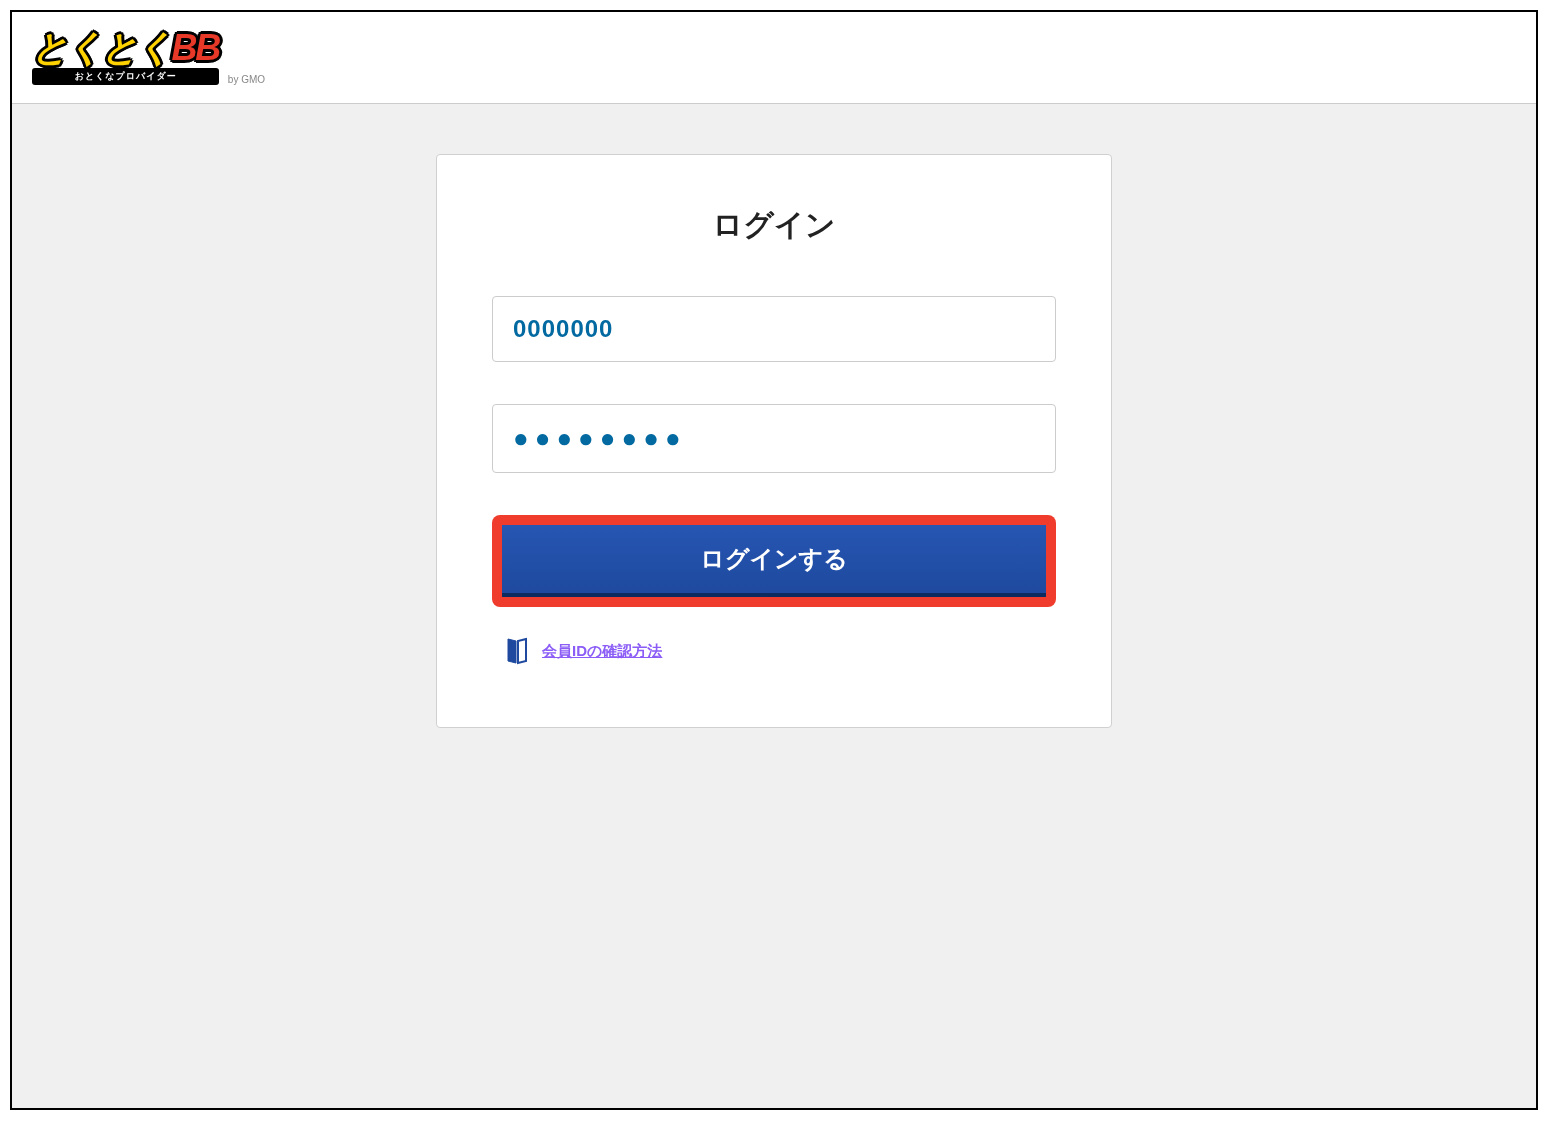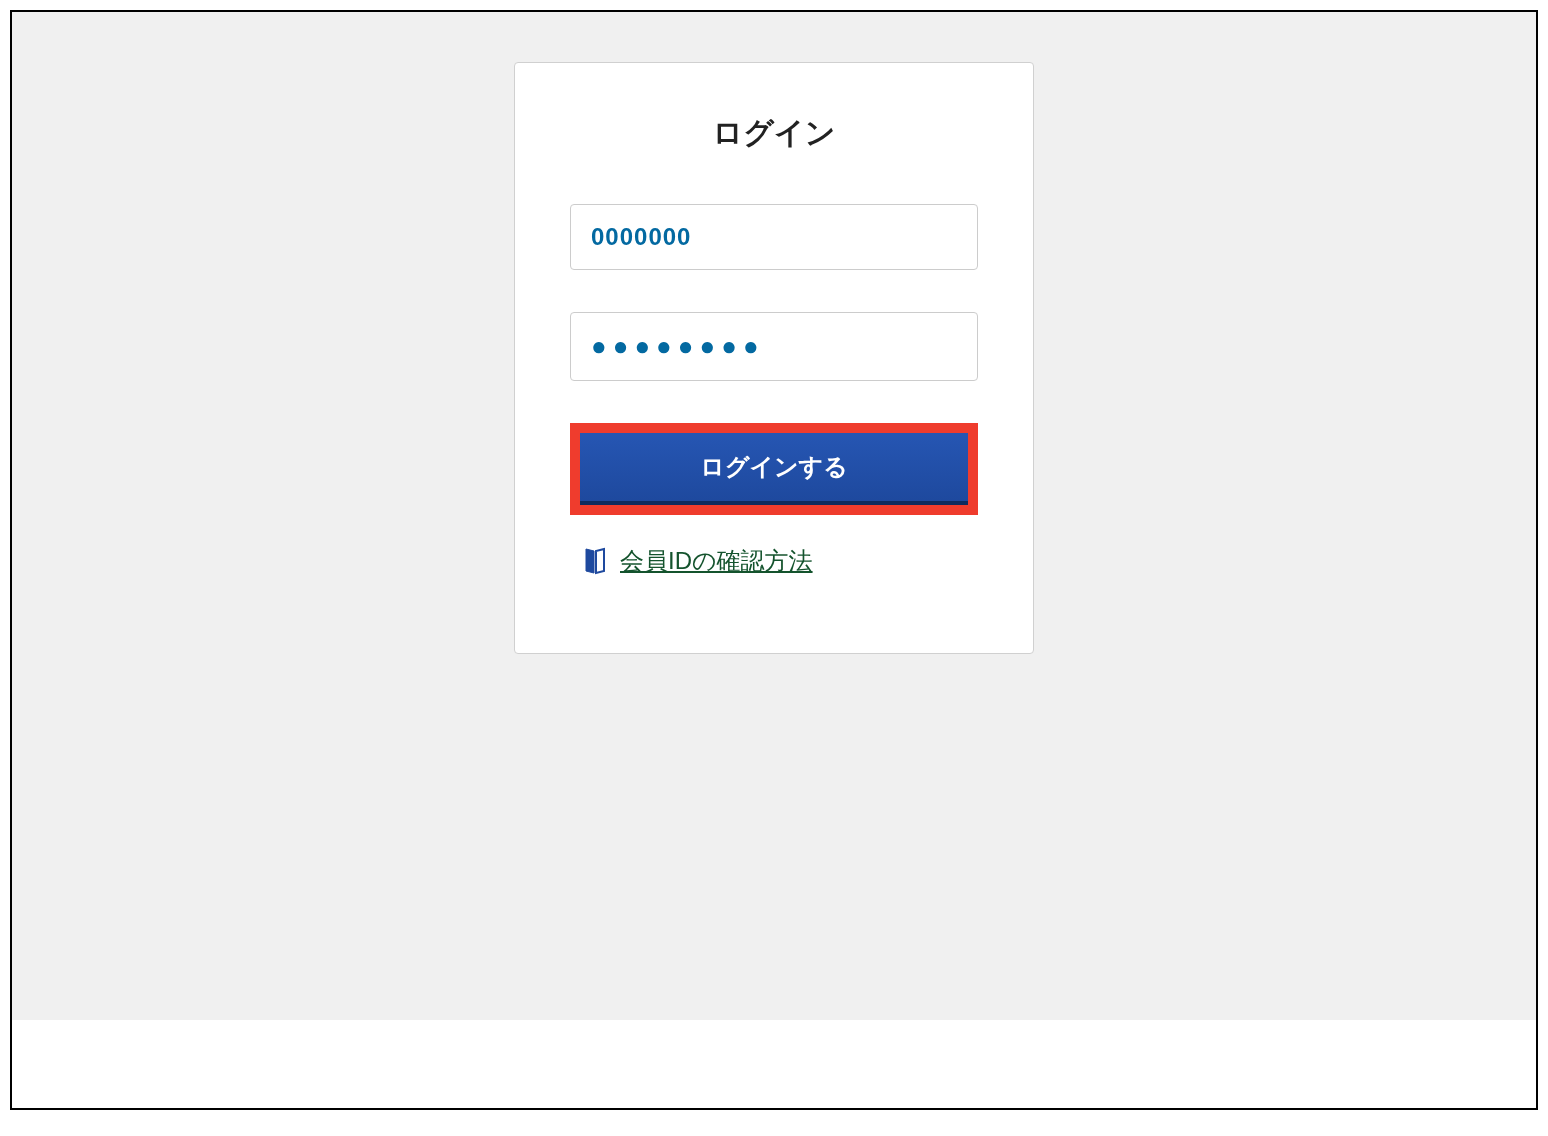--- a/index.html
+++ b/index.html
@@ -70,22 +70,22 @@
       height: calc(100% - 88px);
       padding-top: 50px;
       display: flex;
       justify-content: center;
       align-items: flex-start;
     }
     .login-card {
       background: #fff;
       border: 1px solid #d0d0d0;
       border-radius: 4px;
-      width: 520px;
-      padding: 50px 55px 60px 55px;
+      width: 676px;
+      padding: 50px 55px 46px 55px;
     }
     .login-title {
       text-align: center;
       font-size: 30px;
       font-weight: bold;
       color: #222;
       margin-bottom: 50px;
     }
     .input-field {
       width: 100%;
@@ -99,20 +99,21 @@
       letter-spacing: 1px;
     }
     .input-field.password {
       letter-spacing: 6px;
       font-size: 26px;
     }
     .login-button-wrap {
       background: #EF3C2D;
       padding: 10px;
       margin-bottom: 30px;
+      border-radius: 8px;
     }
     .login-button {
       display: block;
       width: 100%;
       background: #1E499E;
       background: linear-gradient(to bottom, #2656b3 0%, #1E499E 100%);
       color: #fff;
       border: none;
       border-bottom: 4px solid #0d2b5e;
       padding: 18px 0;
@@ -130,36 +131,45 @@
       margin-bottom: 16px;
     }
     .link-icon {
       width: 30px;
       flex-shrink: 0;
       display: flex;
       align-items: center;
       justify-content: center;
     }
     .link-text {
-      color: #14532d;
-      font-size: 24px;
-      font-weight: normal;
+      color: #8b5cf6;
+      font-size: 15px;
+      font-weight: bold;
       text-decoration: underline;
       cursor: pointer;
       margin-left: 10px;
     }
     .link-row.indent .link-text {
       margin-left: 40px;
     }
   </style>
 </head>
 <body>
 
 <div class="outer-frame">
 
+  <div class="header">
+    <div class="logo">
+      <span class="logo-main">
+        <span>とくとく</span><span class="red-part">BB</span>
+      </span>
+      <span class="logo-sub">おとくなプロバイダー</span>
+    </div>
+    <span class="logo-gmo">by GMO</span>
+  </div>
 
   <div class="main-area">
     <div class="login-card">
 
       <h1 class="login-title">ログイン</h1>
 
       <input type="text" class="input-field" value="0000000" style="">
 
       <input type="text" class="input-field password" value="●●●●●●●●" style="">
 

